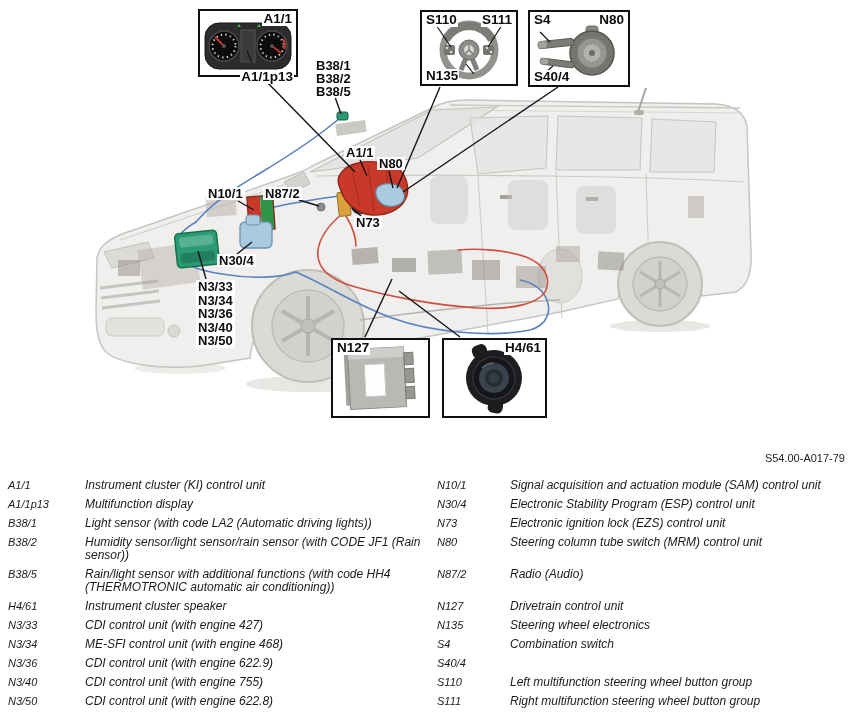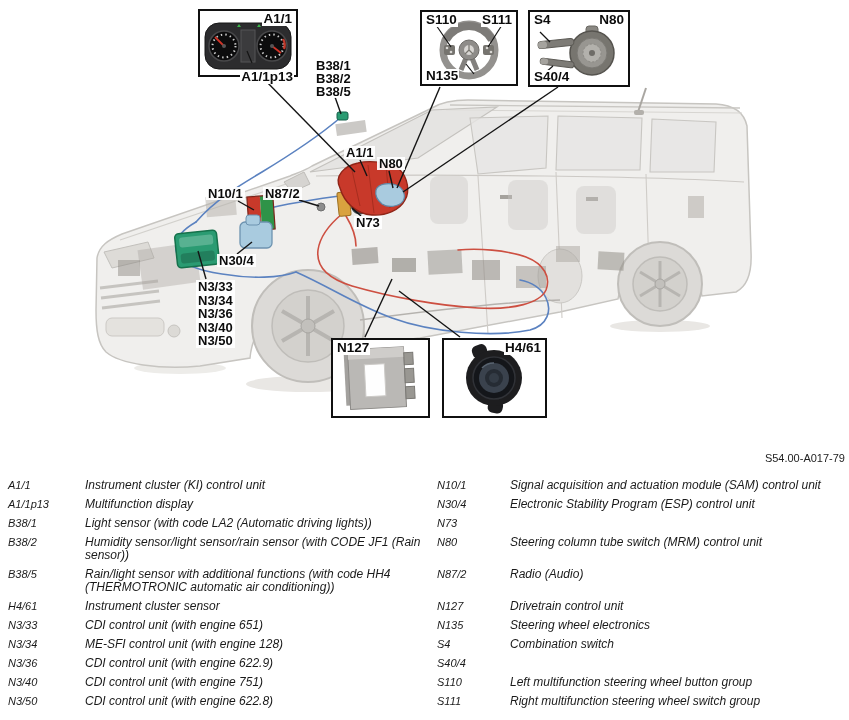--- a/index.html
+++ b/index.html
@@ -321,20 +321,21 @@
           <span class="ldesc">Electronic Stability Program (ESP) control unit</span>
         </div>
     </div>
     <div class="lrow">
       <div class="lcell left">
           <span class="lcode">B38/1</span>
           <span class="ldesc">Light sensor (with code LA2 (Automatic driving lights))</span>
         </div>
       <div class="lcell right">
           <span class="lcode">N73</span>
+          <span class="ldesc">Electronic ignition lock (EZS) control unit</span>
         </div>
     </div>
     <div class="lrow">
       <div class="lcell left">
           <span class="lcode">B38/2</span>
           <span class="ldesc">Humidity sensor/light sensor/rain sensor (with CODE JF1 (Rain sensor))</span>
         </div>
       <div class="lcell right">
           <span class="lcode">N80</span>
           <span class="ldesc">Steering column tube switch (MRM) control unit</span>
@@ -346,71 +347,71 @@
           <span class="ldesc">Rain/light sensor with additional functions (with code HH4 (THERMOTRONIC automatic air conditioning))</span>
         </div>
       <div class="lcell right">
           <span class="lcode">N87/2</span>
           <span class="ldesc">Radio (Audio)</span>
         </div>
     </div>
     <div class="lrow">
       <div class="lcell left">
           <span class="lcode">H4/61</span>
-          <span class="ldesc">Instrument cluster sensor</span>
+          <span class="ldesc">Instrument cluster speaker</span>
         </div>
       <div class="lcell right">
           <span class="lcode">N127</span>
           <span class="ldesc">Drivetrain control unit</span>
         </div>
     </div>
     <div class="lrow">
       <div class="lcell left">
           <span class="lcode">N3/33</span>
-          <span class="ldesc">CDI control unit (with engine 651)</span>
+          <span class="ldesc">CDI control unit (with engine 427)</span>
         </div>
       <div class="lcell right">
           <span class="lcode">N135</span>
           <span class="ldesc">Steering wheel electronics</span>
         </div>
     </div>
     <div class="lrow">
       <div class="lcell left">
           <span class="lcode">N3/34</span>
-          <span class="ldesc">ME-SFI control unit (with engine 128)</span>
+          <span class="ldesc">ME-SFI control unit (with engine 468)</span>
         </div>
       <div class="lcell right">
           <span class="lcode">S4</span>
           <span class="ldesc">Combination switch</span>
         </div>
     </div>
     <div class="lrow">
       <div class="lcell left">
           <span class="lcode">N3/36</span>
           <span class="ldesc">CDI control unit (with engine 622.9)</span>
         </div>
       <div class="lcell right">
           <span class="lcode">S40/4</span>
         </div>
     </div>
     <div class="lrow">
       <div class="lcell left">
           <span class="lcode">N3/40</span>
-          <span class="ldesc">CDI control unit (with engine 751)</span>
+          <span class="ldesc">CDI control unit (with engine 755)</span>
         </div>
       <div class="lcell right">
           <span class="lcode">S110</span>
           <span class="ldesc">Left multifunction steering wheel button group</span>
         </div>
     </div>
     <div class="lrow">
       <div class="lcell left">
           <span class="lcode">N3/50</span>
           <span class="ldesc">CDI control unit (with engine 622.8)</span>
         </div>
       <div class="lcell right">
           <span class="lcode">S111</span>
-          <span class="ldesc">Right multifunction steering wheel switch group</span>
+          <span class="ldesc">Right multifunction steering wheel button group</span>
         </div>
     </div>
 
   </div>
 </div>
 
 </body></html>

